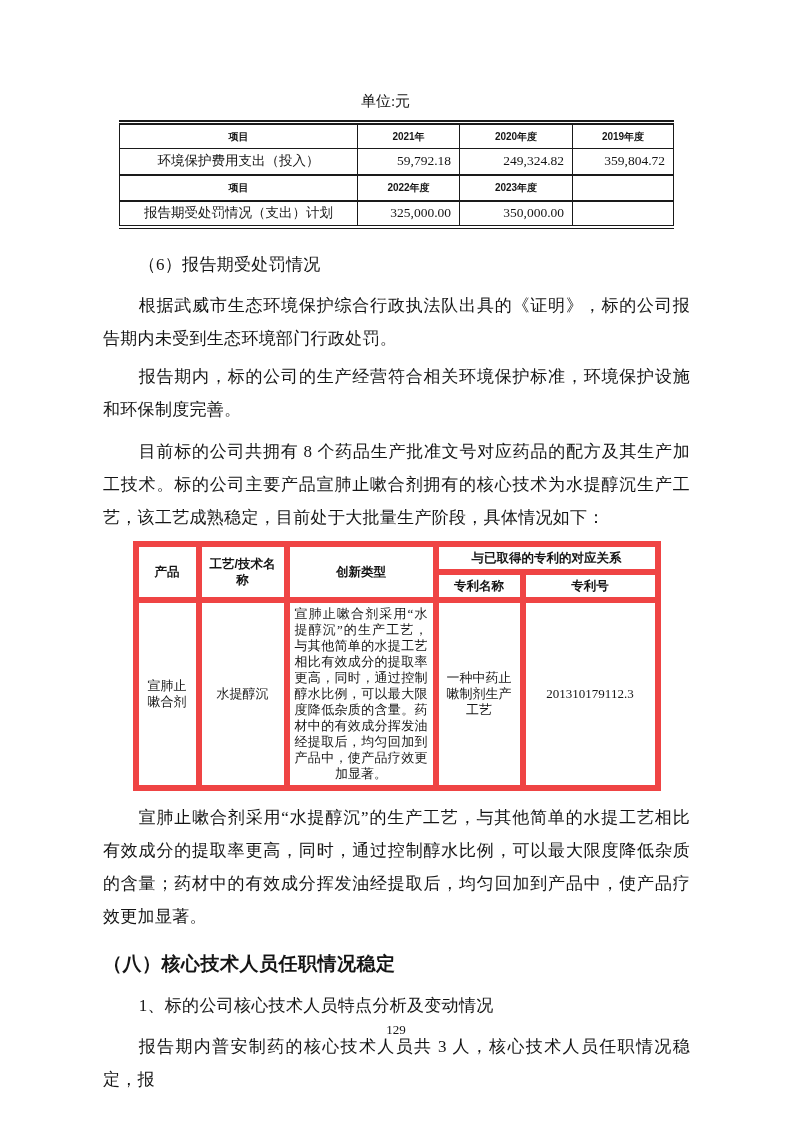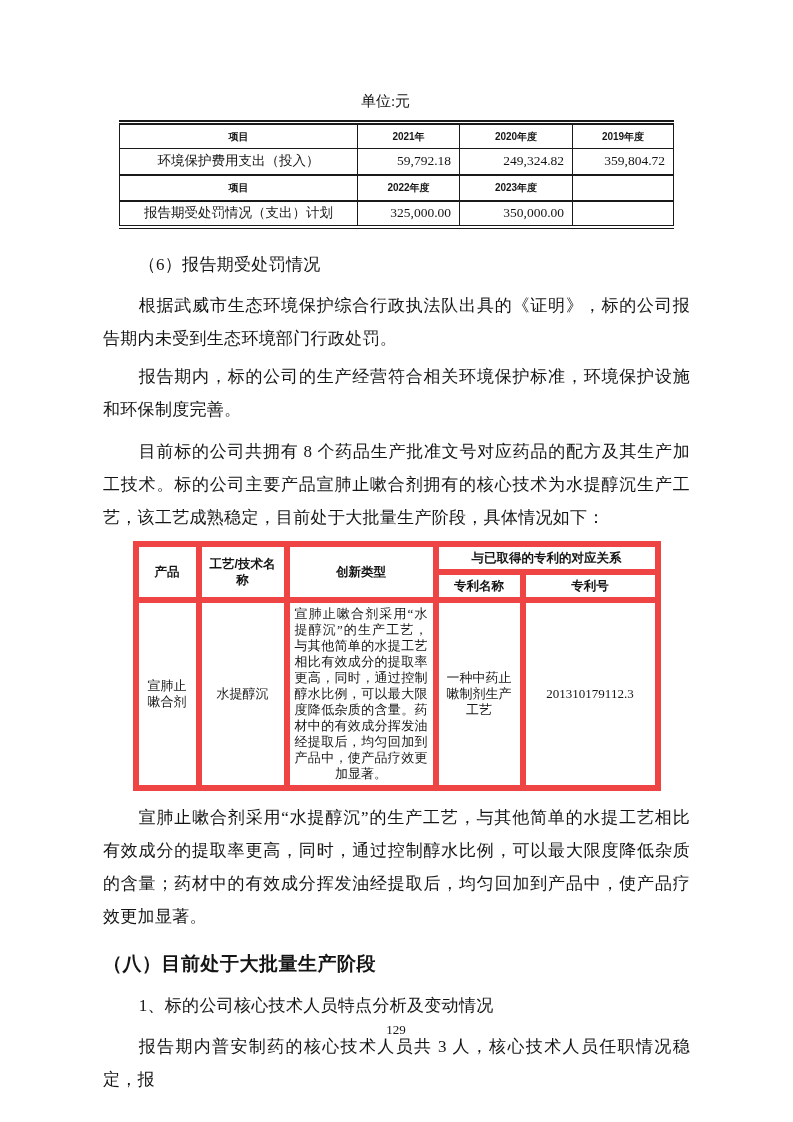--- a/index.html
+++ b/index.html
@@ -189,21 +189,21 @@
         <td>水提醇沉</td>
         <td class="cell-innovation">宣肺止嗽合剂采用“水提醇沉”的生产工艺，与其他简单的水提工艺相比有效成分的提取率更高，同时，通过控制醇水比例，可以最大限度降低杂质的含量。药材中的有效成分挥发油经提取后，均匀回加到产品中，使产品疗效更加显著。</td>
         <td>一种中药止嗽制剂生产工艺</td>
         <td>201310179112.3</td>
       </tr>
     </tbody>
   </table>
 
   <p class="body-p p4">宣肺止嗽合剂采用“水提醇沉”的生产工艺，与其他简单的水提工艺相比有效成分的提取率更高，同时，通过控制醇水比例，可以最大限度降低杂质的含量；药材中的有效成分挥发油经提取后，均匀回加到产品中，使产品疗效更加显著。</p>
 
-  <h2 class="sec-heading h8">（八）目前处于大批量生产阶段</h2>
+  <h2 class="sec-heading h8">（八）核心技术人员任职情况稳定</h2>
 
   <p class="body-p s1">1、标的公司核心技术人员特点分析及变动情况</p>
 
   <p class="body-p p5">报告期内普安制药的核心技术人员共 3 人，核心技术人员任职情况稳定，报</p>
 
   <div class="page-number">129</div>
 
 </div>
 
 </body></html>

